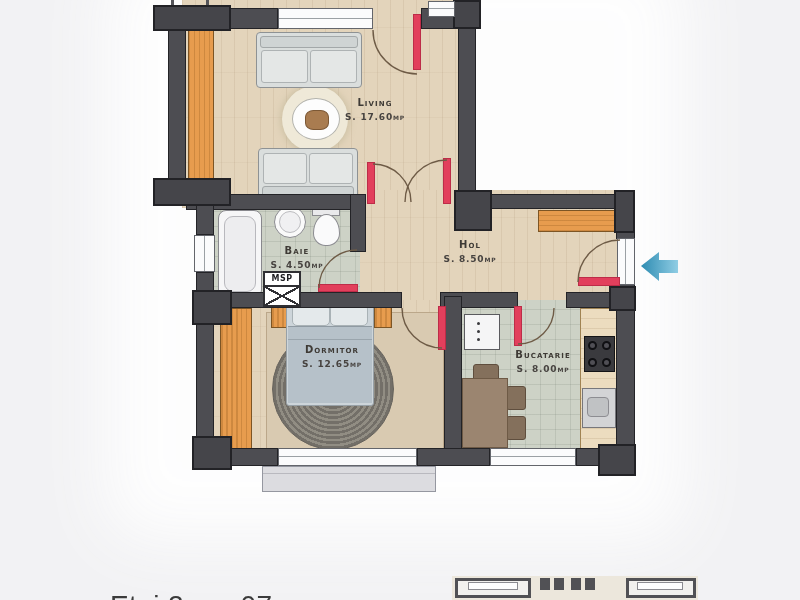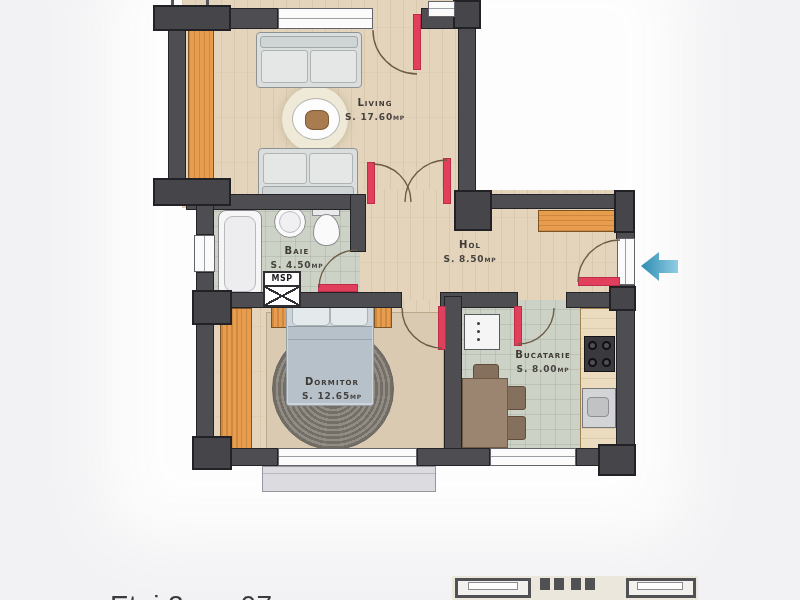--- a/index.html
+++ b/index.html
@@ -231,21 +231,21 @@
     <div class="rarea">S. 17.60mp</div>
   </div>
   <div class="roomlabel" style="left:297px;top:244px;">
     <div class="rname">Baie</div>
     <div class="rarea">S. 4.50mp</div>
   </div>
   <div class="roomlabel" style="left:470px;top:238px;">
     <div class="rname">Hol</div>
     <div class="rarea">S. 8.50mp</div>
   </div>
-  <div class="roomlabel" style="left:332px;top:343px;margin-top:32px;">
+  <div class="roomlabel" style="left:332px;top:343px;">
     <div class="rname">Dormitor</div>
     <div class="rarea">S. 12.65mp</div>
   </div>
   <div class="roomlabel" style="left:543px;top:348px;">
     <div class="rname">Bucatarie</div>
     <div class="rarea">S. 8.00mp</div>
   </div>
 
   <div class="caption" style="left:110px;top:590px;">Etaj 2, ap.07</div>
 

